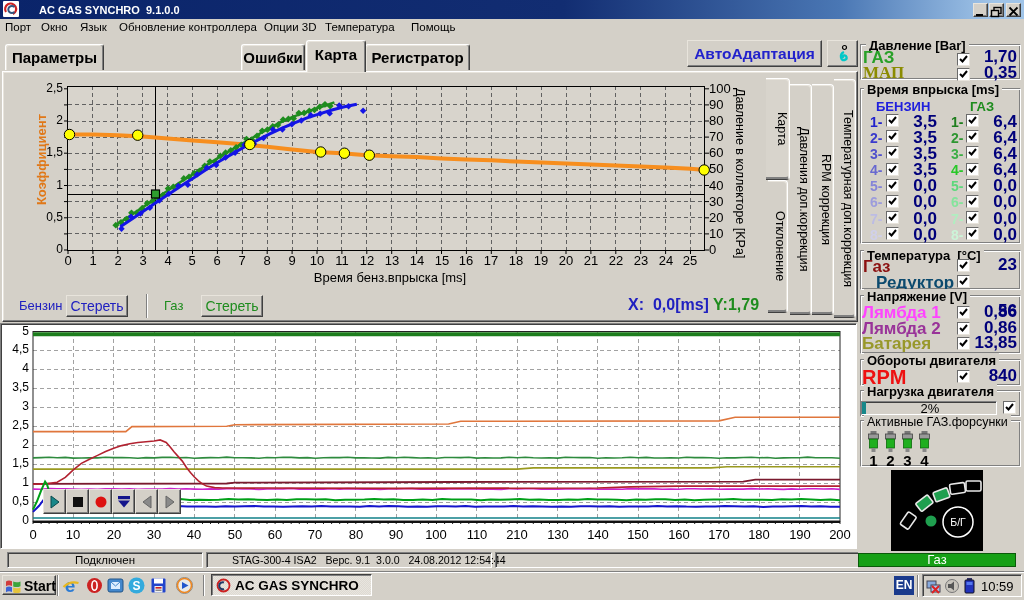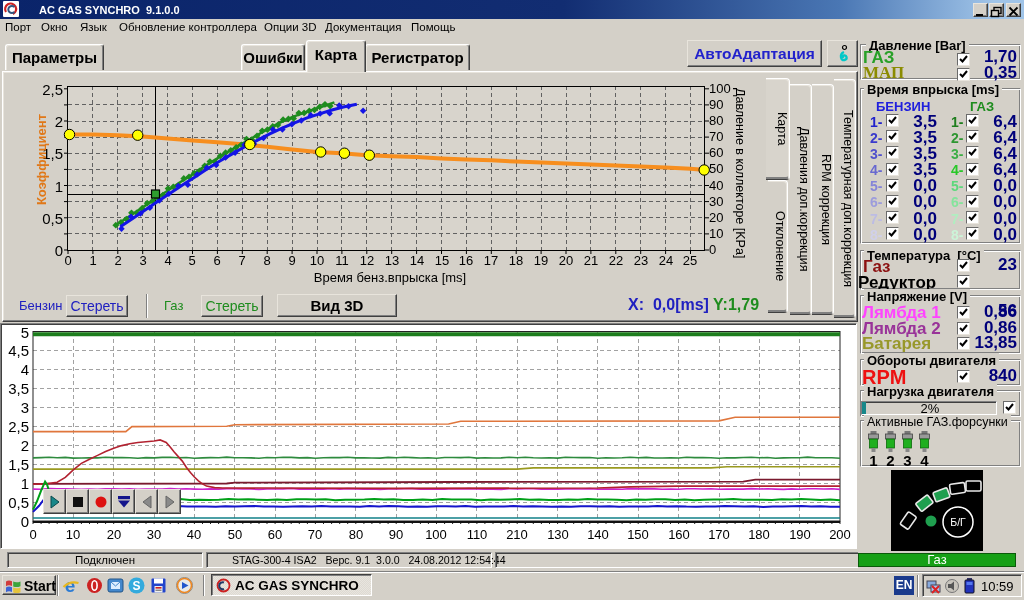--- a/index.html
+++ b/index.html
@@ -1,21 +1,21 @@
 <!DOCTYPE html>
 <html><head><meta charset="utf-8"><style>
 * { margin:0; padding:0; box-sizing:border-box; }
 html,body { width:1024px; height:600px; overflow:hidden; background:#d4d0c8;
   font-family:"Liberation Sans", sans-serif; }
 #scr { position:relative; width:1024px; height:600px; }
 .abs { position:absolute; }
 .raised { border-top:1px solid #fff; border-left:1px solid #fff; border-right:1px solid #404040; border-bottom:1px solid #404040; box-shadow:inset -1px -1px 0 #808080, inset 1px 1px 0 #e8e4dc; }
 .sunken { border-top:1px solid #808080; border-left:1px solid #808080; border-right:1px solid #fff; border-bottom:1px solid #fff; box-shadow:inset 1px 1px 0 #404040; }
 .btn { position:absolute; background:#d4d0c8; border-top:1px solid #e8e4dc; border-left:1px solid #e8e4dc; border-right:1px solid #404040; border-bottom:1px solid #404040; box-shadow:inset -1px -1px 0 #808080, 1px 1px 0 #00000000; text-align:center; }
-.al { position:absolute; font-size:15px; color:#000; text-align:right; width:34px; }
+.al { position:absolute; font-size:12px; color:#000; text-align:right; width:34px; }
 .alc { position:absolute; font-size:13px; color:#000; text-align:center; }
 .alr { position:absolute; font-size:13px; color:#000; text-align:left; width:30px; }
 .cb { position:absolute; width:13px; height:13px; background:#fff; border-top:1.5px solid #6a6a6a; border-left:1.5px solid #6a6a6a; border-bottom:1px solid #e8e4dc; border-right:1px solid #e8e4dc; display:flex; align-items:center; justify-content:center; }
 .gbox { position:absolute; border:1px solid; border-color:#808080 #fff #fff #808080; box-shadow:inset 1px 1px 0 #fff, inset -1px -1px 0 #808080; }
 .gt { position:absolute; background:#d4d0c8; font-weight:bold; font-size:13px; padding:0 3px; white-space:nowrap; }
 .rn { position:absolute; font-size:14px; font-weight:bold; }
 .rv { position:absolute; font-size:17px; font-weight:bold; color:#00007a; text-align:right; }
 .biglbl { position:absolute; font-size:17px; font-weight:bold; white-space:nowrap; }
 .vtab { position:absolute; background:#d4d0c8; border-top:1px solid #fff; border-right:1px solid #fff; border-bottom:1px solid #404040; border-left:none; box-shadow:inset -1px 1px 0 #e8e4dc, inset 0 -2px 0 #808080; border-radius:0 4px 4px 0; writing-mode:vertical-rl; text-align:center; font-size:12.5px; color:#000; white-space:nowrap; }
 .tab { position:absolute; background:#d4d0c8; border-top:1px solid #fff; border-left:1px solid #fff; border-right:1px solid #404040; box-shadow:inset -1px 0 0 #808080, inset 1px 1px 0 #e8e4dc; border-radius:3px 3px 0 0; font-weight:bold; font-size:15px; text-align:center; }
@@ -40,21 +40,21 @@
 <div class="btn" style="left:1006px;top:3px;width:15px;height:14px;"><svg width="13" height="12">
         <path d="M2.5 1.5 L10.5 9.5 M10.5 1.5 L2.5 9.5" stroke="#000" stroke-width="1.8"></path>
       </svg></div>
 
 <div class="abs" style="left:0;top:19px;width:1024px;height:18px;background:#d4d0c8;font-size:11.5px;color:#000;">
  <span style="position:absolute;left:5px;top:2px">Порт</span>
  <span style="position:absolute;left:41px;top:2px">Окно</span>
  <span style="position:absolute;left:80px;top:2px">Язык</span>
  <span style="position:absolute;left:119px;top:2px">Обновление контроллера</span>
  <span style="position:absolute;left:264px;top:2px">Опции 3D</span>
- <span style="position:absolute;left:325px;top:2px">Документация</span>
+ <span style="position:absolute;left:325px;top:2px">Температура</span>
  <span style="position:absolute;left:411px;top:2px">Помощь</span>
 </div>
 
 <div class="tab" style="left:5px;top:44px;width:99px;height:26px;line-height:26px;">Параметры</div>
 <div class="tab" style="left:241px;top:44px;width:64px;height:26px;line-height:26px;">Ошибки</div>
 <div class="tab" style="left:365px;top:44px;width:105px;height:26px;line-height:26px;">Регистратор</div>
 <div class="tab" style="left:306px;top:40px;width:60px;height:32px;line-height:28px;background:#d6d2ca;z-index:5;">Карта</div>
 
 <div class="btn" style="left:687px;top:40px;width:135px;height:27px;font-size:15.5px;font-weight:bold;color:#2222cc;line-height:25px;">АвтоАдаптация</div>
 <div class="btn" style="left:827px;top:40px;width:31px;height:27px;">
@@ -204,21 +204,20 @@
 <div class="vtab" style="left:812px;top:84px;width:22px;height:231px;">RPM коррекция</div>
 <div class="vtab" style="left:834px;top:79px;width:22px;height:239px;">Температурная доп.коррекция</div>
 <div class="vtab" style="left:768px;top:180px;width:20px;height:133px;">Отклонение</div>
 <div class="vtab" style="left:766px;top:78px;width:24px;height:102px;background:#d8d4cc;z-index:4;">Карта</div>
 
 <div class="abs" style="left:19px;top:298px;font-size:13px;color:#2020c0;">Бензин</div>
 <div class="btn" style="left:66px;top:295px;width:62px;height:22px;font-size:14px;color:#2020c0;line-height:20px;">Стереть</div>
 <div class="abs" style="left:146px;top:294px;width:2px;height:24px;border-left:1px solid #808080;border-right:1px solid #fff;"></div>
 <div class="abs" style="left:164px;top:298px;font-size:13px;color:#1e8c1e;">Газ</div>
 <div class="btn" style="left:201px;top:295px;width:62px;height:22px;font-size:14px;color:#1e8c1e;line-height:20px;">Стереть</div>
-<div class="btn" style="left:277px;top:294px;width:120px;height:23px;font-size:15px;font-weight:bold;color:#000;line-height:21px;">Вид 3D</div>
 <div class="abs" style="left:628px;top:296px;font-size:16px;font-weight:bold;"><span style="color:#2020c0">X:&nbsp; 0,0[ms]</span> <span style="color:#1e8c1e">Y:1,79</span></div>
 
 <div class="abs sunken" style="left:0;top:323px;width:857px;height:226px;background:#fff;"></div>
 <svg width="853" height="223" style="position:absolute;left:2px;top:325px">
       <rect x="0" y="0" width="853" height="223" fill="#fff"></rect>
       <path d="M71.3 6.5V196.0 M111.7 6.5V196.0 M152.1 6.5V196.0 M192.4 6.5V196.0 M232.8 6.5V196.0 M273.1 6.5V196.0 M313.4 6.5V196.0 M353.8 6.5V196.0 M394.2 6.5V196.0 M434.5 6.5V196.0 M474.9 6.5V196.0 M515.2 6.5V196.0 M555.6 6.5V196.0 M595.9 6.5V196.0 M636.2 6.5V196.0 M676.6 6.5V196.0 M717.0 6.5V196.0 M757.3 6.5V196.0 M797.6 6.5V196.0" stroke="#a2a2a2" stroke-width="1" stroke-dasharray="4,3" fill="none" shape-rendering="crispEdges"></path>
       <path d="M31.0 177.1H838.0 M31.0 158.1H838.0 M31.0 139.1H838.0 M31.0 120.2H838.0 M31.0 101.2H838.0 M31.0 82.3H838.0 M31.0 63.4H838.0 M31.0 44.4H838.0 M31.0 25.5H838.0" stroke="#a2a2a2" stroke-width="1" stroke-dasharray="4,3" fill="none" shape-rendering="crispEdges"></path>
       <rect x="31.0" y="6.5" width="807.0" height="189.5" fill="none" stroke="#222" stroke-width="1"></rect>
       <path d="M31.0 196.0v3 M39.1 196.0v3 M47.1 196.0v3 M55.2 196.0v3 M63.3 196.0v3 M71.3 196.0v3 M79.4 196.0v3 M87.5 196.0v3 M95.6 196.0v3 M103.6 196.0v3 M111.7 196.0v3 M119.8 196.0v3 M127.8 196.0v3 M135.9 196.0v3 M144.0 196.0v3 M152.1 196.0v3 M160.1 196.0v3 M168.2 196.0v3 M176.3 196.0v3 M184.3 196.0v3 M192.4 196.0v3 M200.5 196.0v3 M208.5 196.0v3 M216.6 196.0v3 M224.7 196.0v3 M232.8 196.0v3 M240.8 196.0v3 M248.9 196.0v3 M257.0 196.0v3 M265.0 196.0v3 M273.1 196.0v3 M281.2 196.0v3 M289.2 196.0v3 M297.3 196.0v3 M305.4 196.0v3 M313.4 196.0v3 M321.5 196.0v3 M329.6 196.0v3 M337.7 196.0v3 M345.7 196.0v3 M353.8 196.0v3 M361.9 196.0v3 M369.9 196.0v3 M378.0 196.0v3 M386.1 196.0v3 M394.2 196.0v3 M402.2 196.0v3 M410.3 196.0v3 M418.4 196.0v3 M426.4 196.0v3 M434.5 196.0v3 M442.6 196.0v3 M450.6 196.0v3 M458.7 196.0v3 M466.8 196.0v3 M474.9 196.0v3 M482.9 196.0v3 M491.0 196.0v3 M499.1 196.0v3 M507.1 196.0v3 M515.2 196.0v3 M523.3 196.0v3 M531.3 196.0v3 M539.4 196.0v3 M547.5 196.0v3 M555.6 196.0v3 M563.6 196.0v3 M571.7 196.0v3 M579.8 196.0v3 M587.8 196.0v3 M595.9 196.0v3 M604.0 196.0v3 M612.0 196.0v3 M620.1 196.0v3 M628.2 196.0v3 M636.2 196.0v3 M644.3 196.0v3 M652.4 196.0v3 M660.5 196.0v3 M668.5 196.0v3 M676.6 196.0v3 M684.7 196.0v3 M692.7 196.0v3 M700.8 196.0v3 M708.9 196.0v3 M717.0 196.0v3 M725.0 196.0v3 M733.1 196.0v3 M741.2 196.0v3 M749.2 196.0v3 M757.3 196.0v3 M765.4 196.0v3 M773.4 196.0v3 M781.5 196.0v3 M789.6 196.0v3 M797.6 196.0v3 M805.7 196.0v3 M813.8 196.0v3 M821.9 196.0v3 M829.9 196.0v3 M838.0 196.0v3" stroke="#222" stroke-width="1" fill="none"></path>
       <path d="M31.0 197.0H838.0" stroke="#111" stroke-width="2"></path>
@@ -431,21 +430,21 @@
 
 <div class="gbox" style="left:860px;top:250px;width:161px;height:40px;"></div>
 <div class="gt" style="left:864px;top:248px;">Температура&nbsp; [°C]</div>
 <div class="biglbl" style="left:863px;top:257px;color:#8b1010;">Газ</div>
 <div class="cb" style="left:957px;top:259px">
       <svg width="9" height="9" viewBox="0 0 9 9">
         <path d="M1 4 L3.5 6.5 L8 1" stroke="#000" stroke-width="2" fill="none"></path>
       </svg>
     </div>
 <div class="rv" style="left:962px;top:255px;width:55px;">23</div>
-<div class="biglbl" style="left:833px;top:273px;color:#000000;padding-left:25px;">Редуктор</div>
+<div class="biglbl" style="left:851px;top:273px;color:#0c4a6e;padding-left:25px;">Редуктор</div>
 <div class="cb" style="left:957px;top:275px">
       <svg width="9" height="9" viewBox="0 0 9 9">
         <path d="M1 4 L3.5 6.5 L8 1" stroke="#000" stroke-width="2" fill="none"></path>
       </svg>
     </div>
 <div class="rv" style="left:962px;top:271px;width:55px;margin-top:30px;">56</div>
 
 <div class="gbox" style="left:860px;top:295px;width:161px;height:59px;"></div>
 <div class="gt" style="left:864px;top:289px;">Напряжение [V]</div>
 <div class="biglbl" style="left:862px;top:303px;color:#ff44ff;">Лямбда 1</div>

